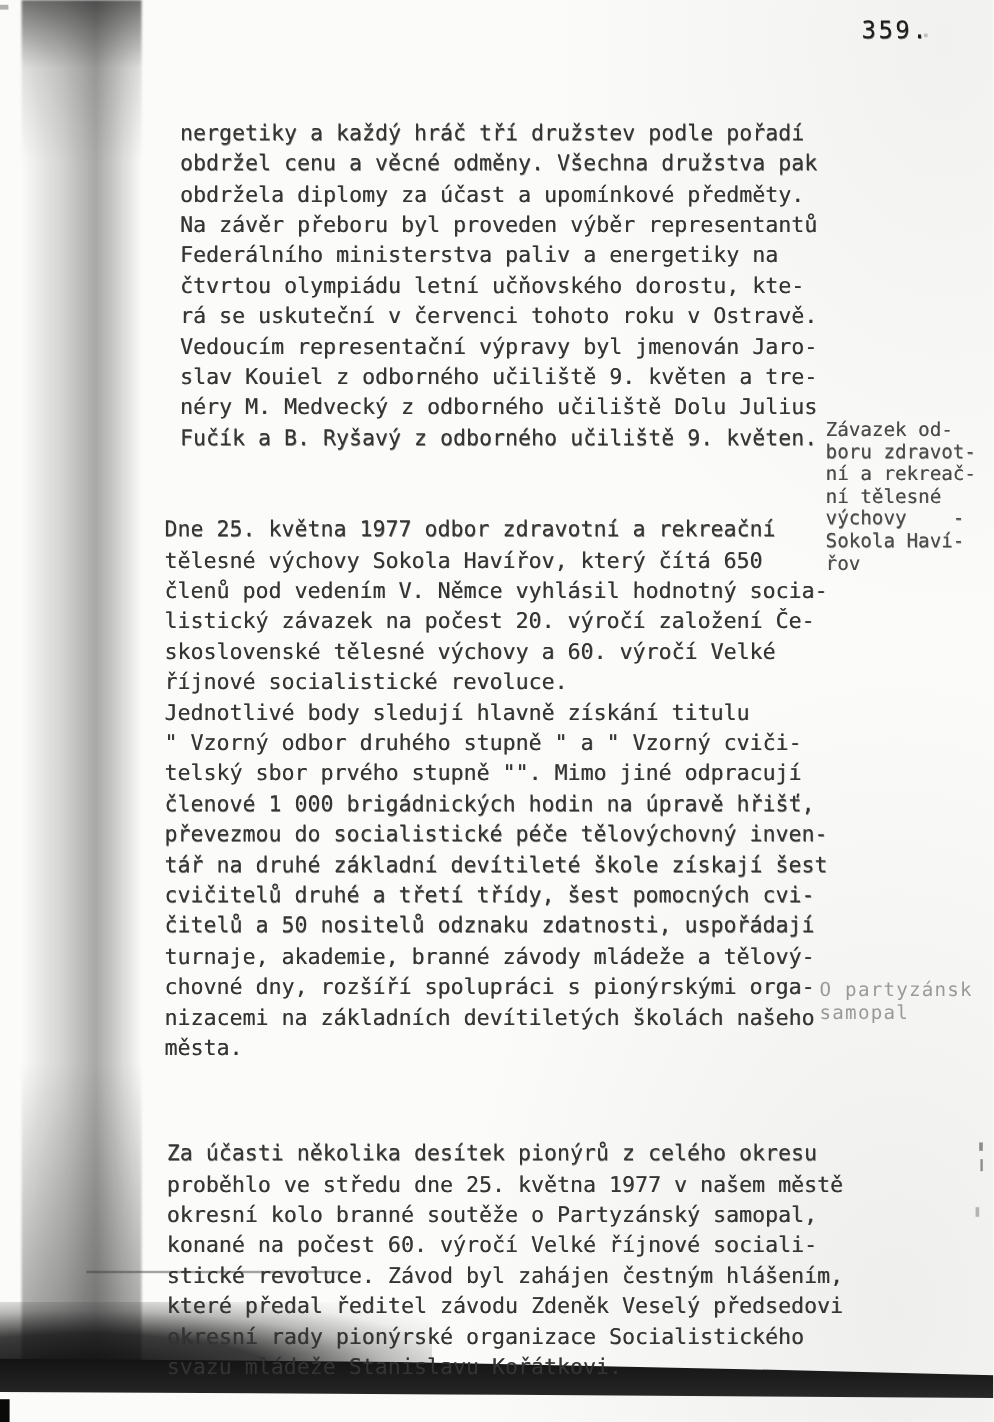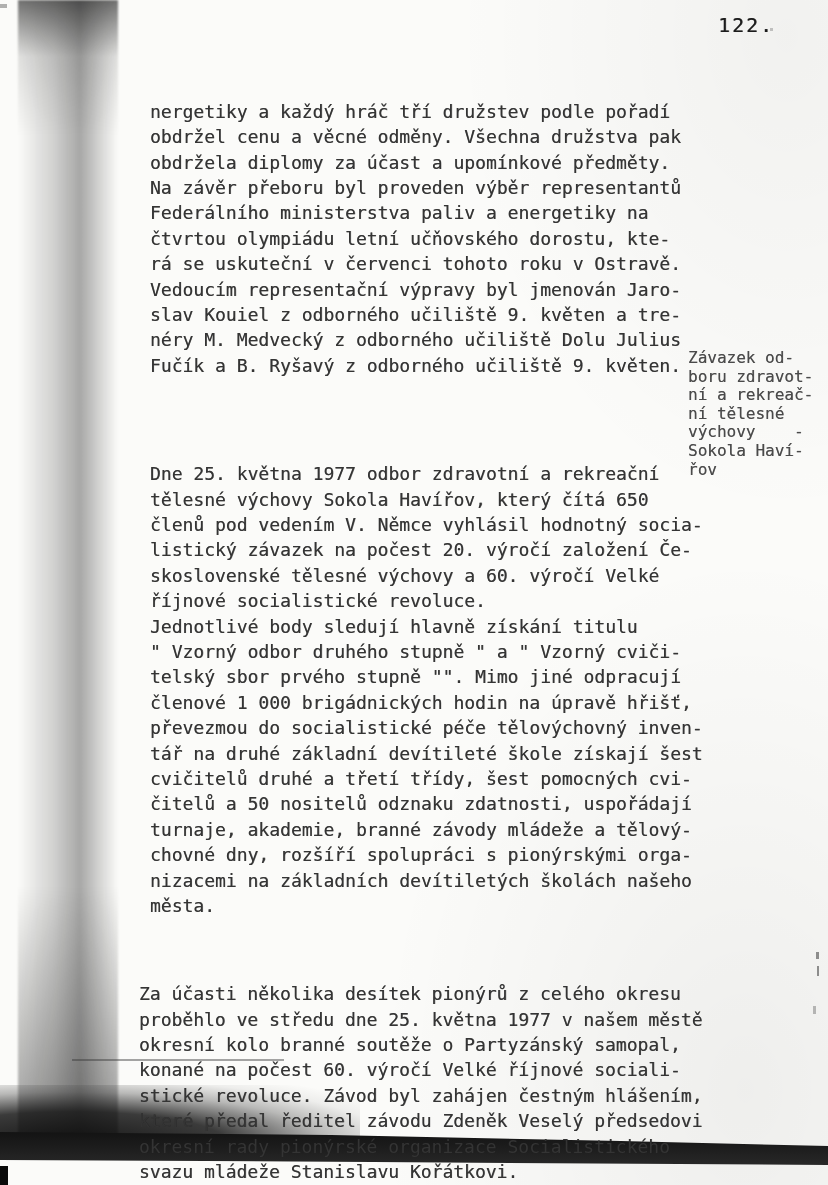--- a/index.html
+++ b/index.html
@@ -58,22 +58,22 @@
     text-shadow: 0.4px 0.4px 0.5px rgba(0,0,0,0.55);
   }
   .text-col {
     position: absolute; left: 133px; top: 48px; width: 575px;
     color: #343434;
     font-size: 18px; line-height: 25.4px;
     white-space: pre;
     text-shadow: 0.35px 0.35px 0.5px rgba(30,30,30,0.55);
   }
   .para { margin: 0; }
-  .para.p1 { margin-left: 17px; margin-bottom: 32px; }
-  .para.p2 { margin-left: 17px;    margin-bottom: 12px; }
+  .para.p1 { margin-left: 17px; margin-bottom: 0; }
+  .para.p2 { margin-left: 4px;    margin-bottom: 12px; }
   .para.p3 { margin-left: 6px;  margin-bottom: 6px;  }
 
   .margin-note {
     position: absolute; width: 142px;
     font-size: 16px; line-height: 18.6px;
     white-space: pre;
   }
   .margin-note.n1 {
     left: 688px; top: 349px;
     color: #4a4a4a;
@@ -94,21 +94,21 @@
   <div class="binding-foot"></div>
   <div class="bottom-band"></div>
   <div class="corner-tab"></div>
   <div class="scan-line"></div>
   <div class="speck s1"></div>
   <div class="speck s2"></div>
   <div class="speck s3"></div>
   <div class="speck s4"></div>
   <div class="speck s5"></div>
 
-  <div class="page-number">122.</div>
+  <div class="page-number">359.</div>
 
   <div class="text-col">
     <p class="para p1">nergetiky a každý hráč tří družstev podle pořadí
 obdržel cenu a věcné odměny. Všechna družstva pak
 obdržela diplomy za účast a upomínkové předměty.
 Na závěr přeboru byl proveden výběr representantů
 Federálního ministerstva paliv a energetiky na
 čtvrtou olympiádu letní učňovského dorostu, kte-
 rá se uskuteční v červenci tohoto roku v Ostravě.
 Vedoucím representační výpravy byl jmenován Jaro-
@@ -144,14 +144,16 @@
     
   </div>
 
   <div class="margin-note n1">Závazek od-
 boru zdravot-
 ní a rekreač-
 ní tělesné
 výchovy    -
 Sokola Haví-
 řov</div>
+  <div class="margin-note n2">O partyzánsk
+samopal</div>
 
 </div>
 
 </body></html>

